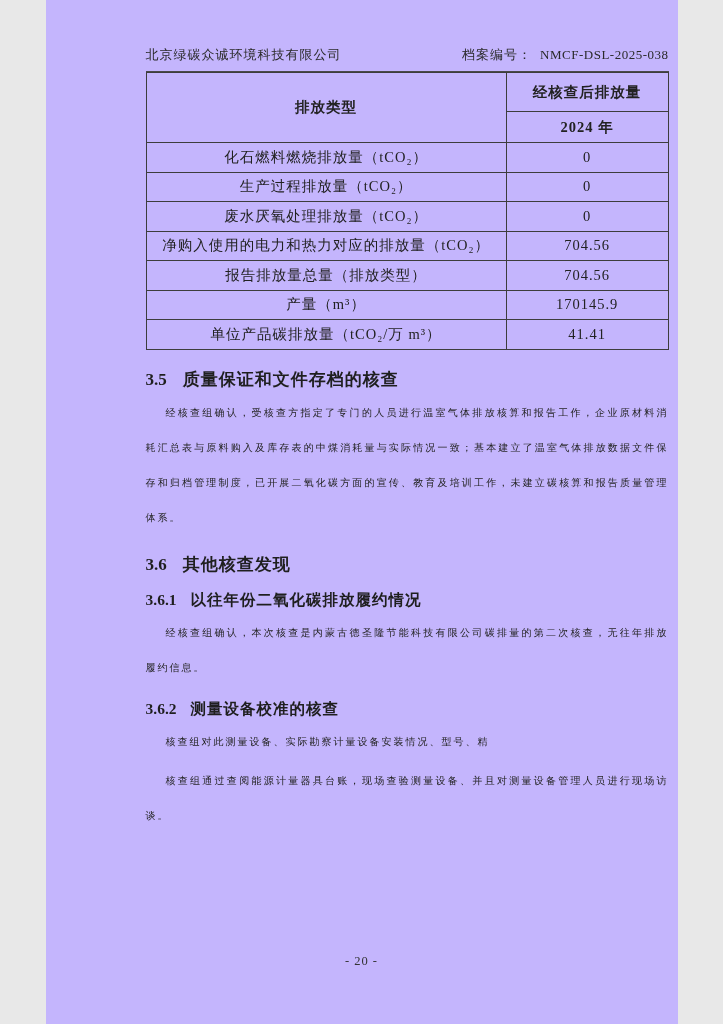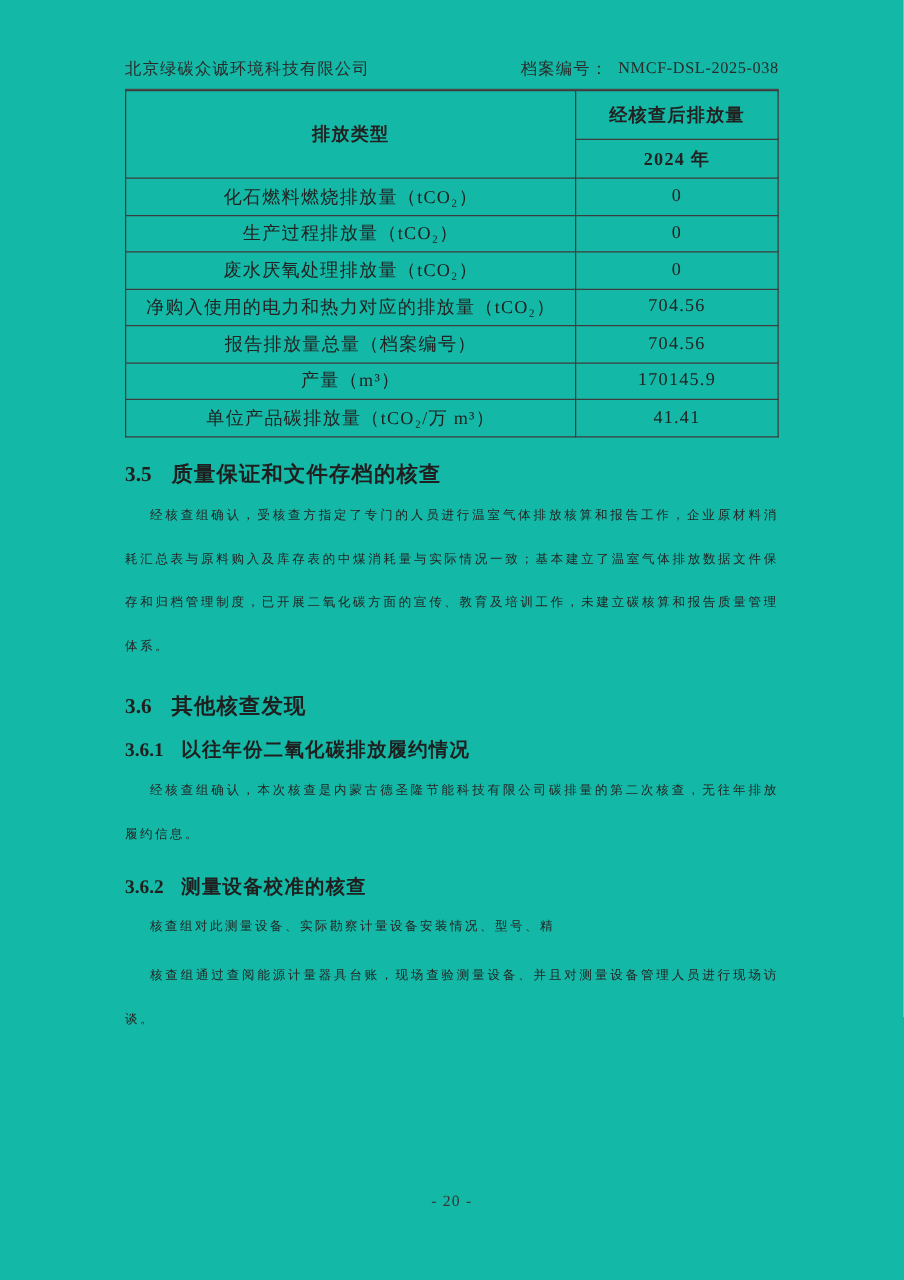--- a/index.html
+++ b/index.html
@@ -2,24 +2,24 @@
 <html lang="zh"><head>
 <meta charset="utf-8">
 <style>
   html, body {
     margin: 0;
     padding: 0;
     background: #e8e8e8;
   }
   .page {
     position: relative;
-    width: 723px;
+    width: 632px;
     height: 1024px;
     margin: 0 auto;
-    background: #14b8a6;
+    background: #c4b5fd;
     font-family: "Liberation Serif", "DejaVu Serif", serif;
     color: #1f1f1f;
     overflow: hidden;
     box-sizing: border-box;
   }
   .content {
     position: absolute;
     left: 100px;
     top: 46px;
     width: 523px;
@@ -32,21 +32,21 @@
     align-items: flex-end;
     border-bottom: 1.5px solid #4a4a4a;
     padding-bottom: 7px;
     font-size: 13px;
     letter-spacing: 1px;
     color: #2a2a2a;
   }
   .doc-header .archive {
     display: flex;
     gap: 8px;
-    align-items: flex-start;
+    align-items: center;
   }
   .doc-header .archive-number {
     font-weight: normal;
     letter-spacing: 0.5px;
   }
 
   
   .table-caption {
     text-align: center;
     font-weight: bold;
@@ -156,21 +156,21 @@
         </tr>
         <tr class="data-row">
           <td>废水厌氧处理排放量（tCO₂）</td>
           <td>0</td>
         </tr>
         <tr class="data-row">
           <td>净购入使用的电力和热力对应的排放量（tCO₂）</td>
           <td>704.56</td>
         </tr>
         <tr class="data-row">
-          <td>报告排放量总量（档案编号）</td>
+          <td>报告排放量总量（排放类型）</td>
           <td>704.56</td>
         </tr>
         <tr class="data-row">
           <td>产量（m³）</td>
           <td>170145.9</td>
         </tr>
         <tr class="data-row">
           <td>单位产品碳排放量（tCO₂/万 m³）</td>
           <td>41.41</td>
         </tr>

